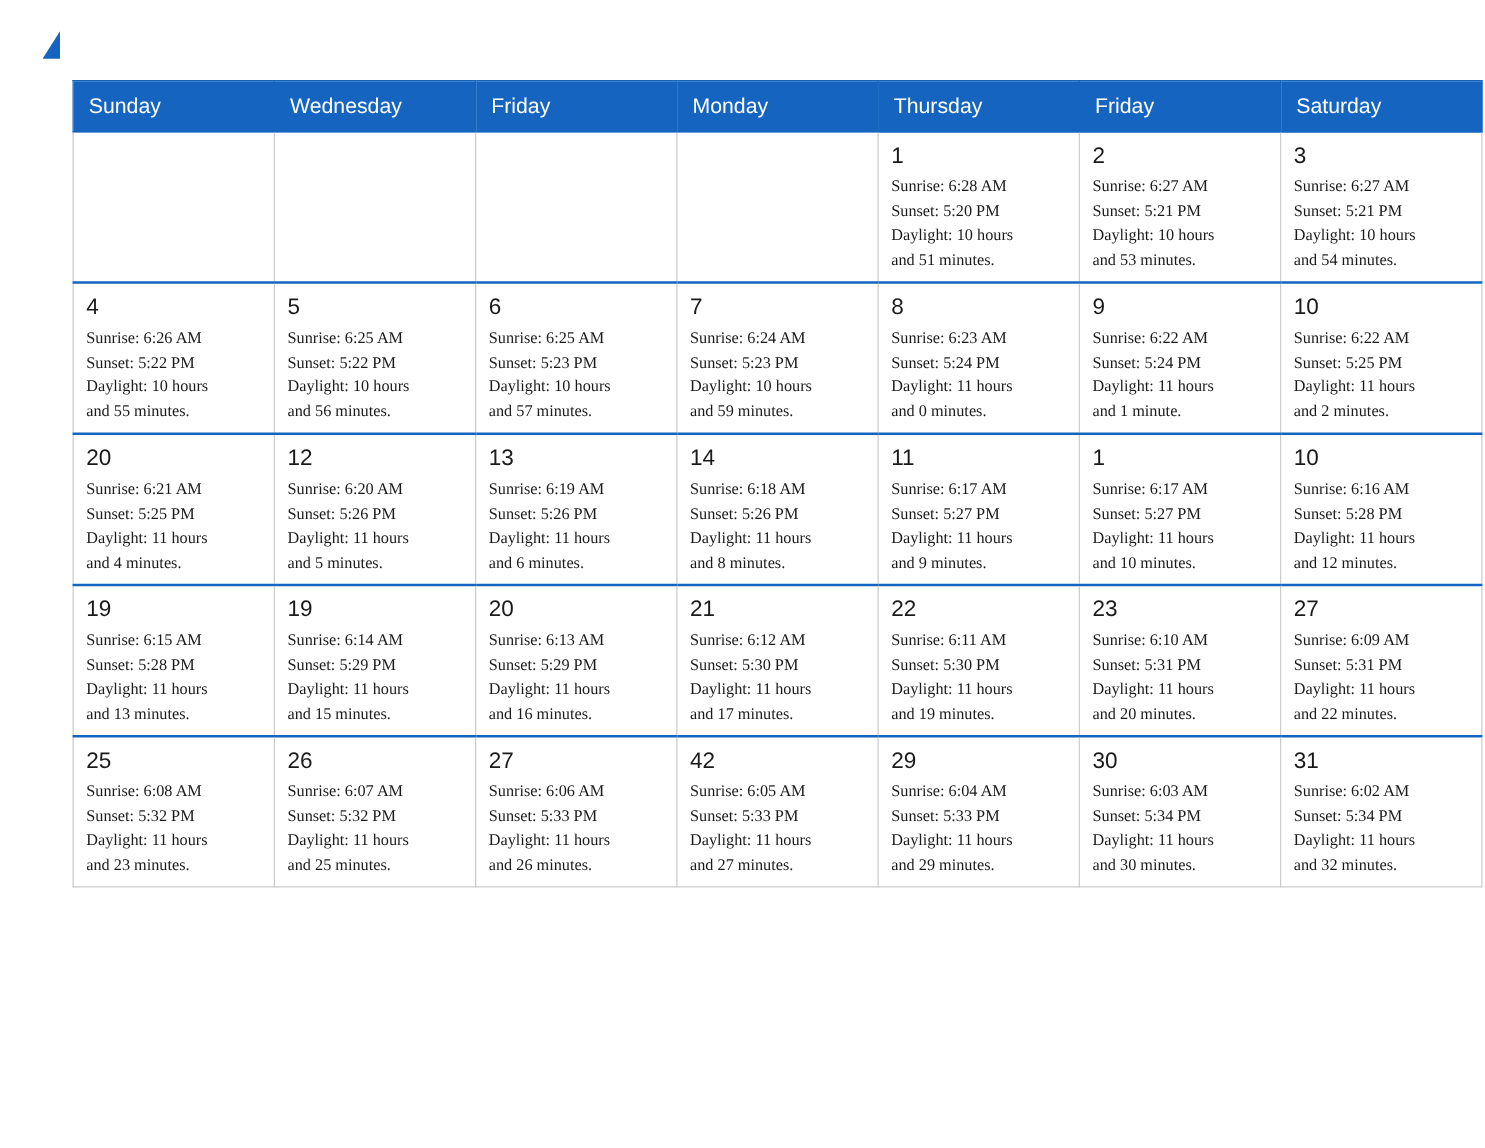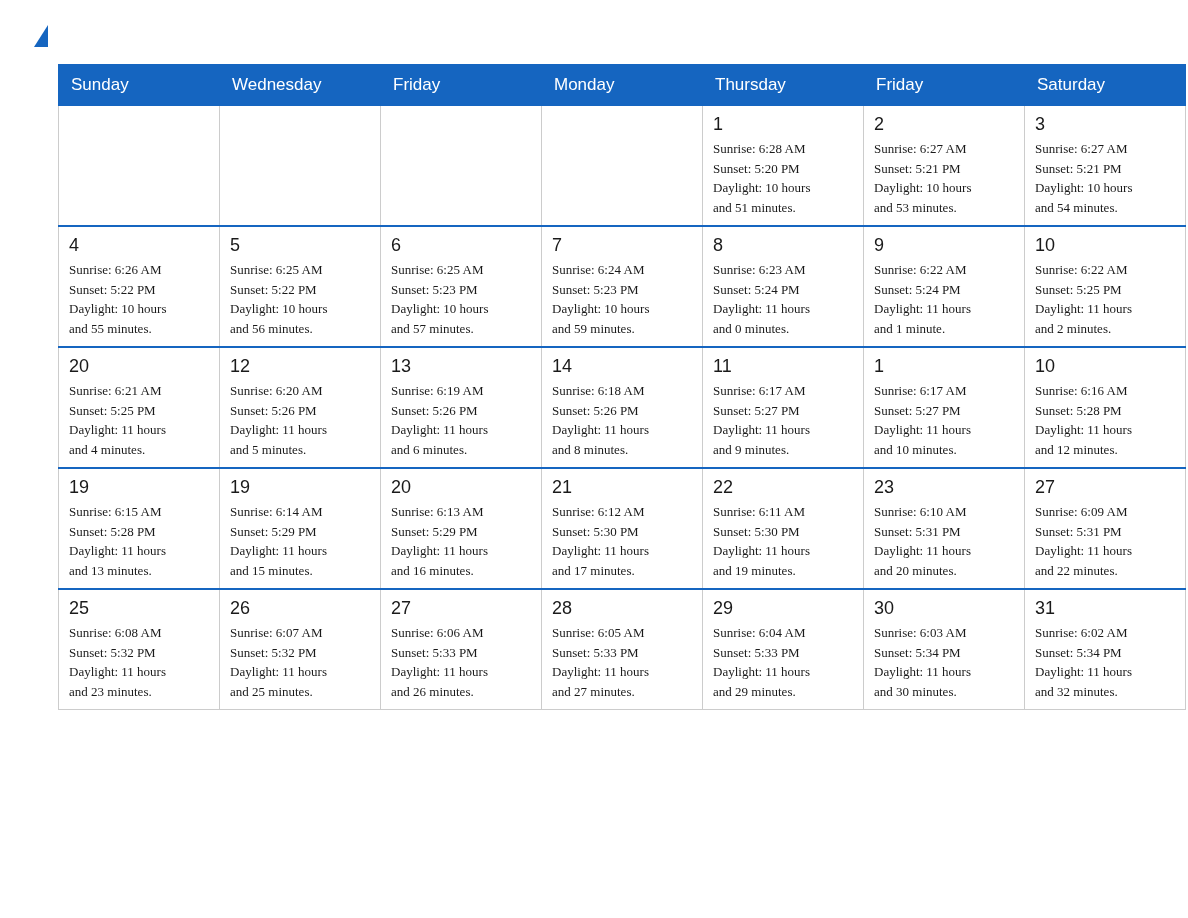--- a/index.html
+++ b/index.html
@@ -239,21 +239,21 @@
         </td>
         <td>
           <span class="day-number">26</span>
           <div class="day-info">Sunrise: 6:07 AM<br>Sunset: 5:32 PM<br>Daylight: 11 hours<br>and 25 minutes.</div>
         </td>
         <td>
           <span class="day-number">27</span>
           <div class="day-info">Sunrise: 6:06 AM<br>Sunset: 5:33 PM<br>Daylight: 11 hours<br>and 26 minutes.</div>
         </td>
         <td>
-          <span class="day-number">28</span>
+          <span class="day-number">42</span>
           <div class="day-info">Sunrise: 6:05 AM<br>Sunset: 5:33 PM<br>Daylight: 11 hours<br>and 27 minutes.</div>
         </td>
         <td>
           <span class="day-number">29</span>
           <div class="day-info">Sunrise: 6:04 AM<br>Sunset: 5:33 PM<br>Daylight: 11 hours<br>and 29 minutes.</div>
         </td>
         <td>
           <span class="day-number">30</span>
           <div class="day-info">Sunrise: 6:03 AM<br>Sunset: 5:34 PM<br>Daylight: 11 hours<br>and 30 minutes.</div>
         </td>

